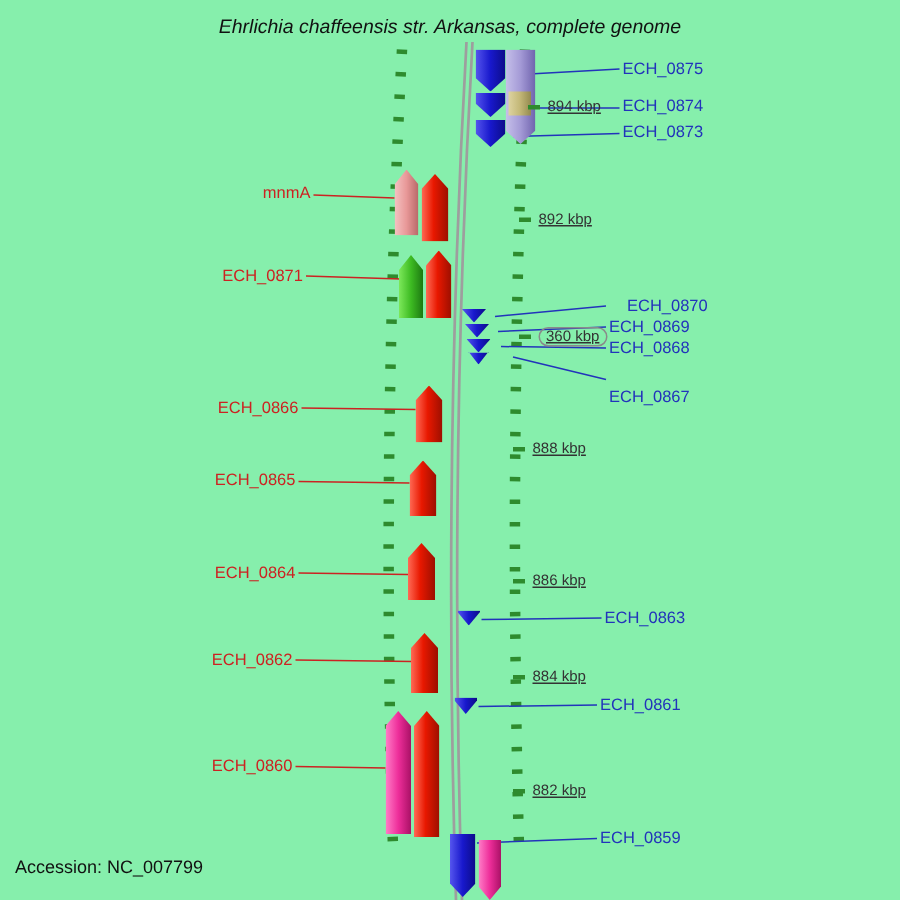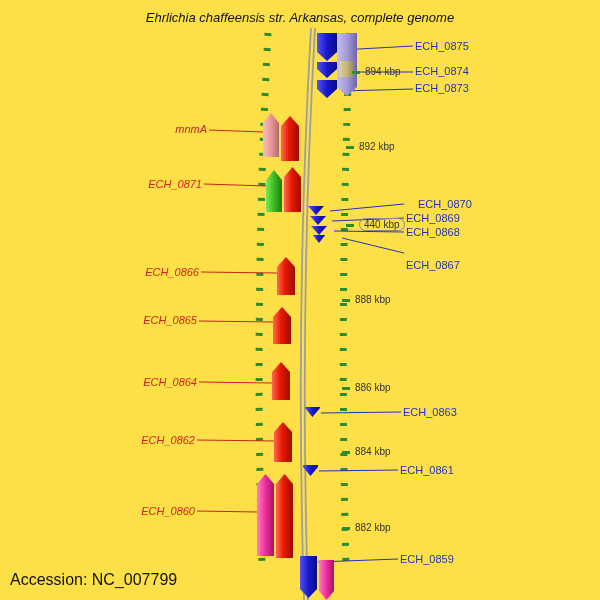--- a/index.html
+++ b/index.html
@@ -1,38 +1,38 @@
 <!DOCTYPE html>
 <html><head>
 <meta charset="utf-8">
 <style>
   html,body{margin:0;padding:0;background:#fff;}
-  .canvas{position:relative;width:600px;height:600px;background:#fde047;overflow:hidden;
+  .canvas{position:relative;width:600px;height:600px;background:#86efac;overflow:hidden;
           font-family:"Liberation Sans",sans-serif;}
   .title{position:absolute;top:10px;left:0;width:100%;text-align:center;
          font-style:italic;font-size:13px;color:#111;z-index:6;}
   .overlay{position:absolute;left:0;top:0;z-index:1;}
   .gene{position:absolute;z-index:2;}
   .up{clip-path:polygon(50% 0,100% 10px,100% 100%,0 100%,0 10px);}
   .down{clip-path:polygon(0 0,100% 0,100% calc(100% - 9px),50% 100%,0 calc(100% - 9px));}
   .red{background:linear-gradient(90deg,#ff6a55,#e81800 45%,#9c0f00);}
   .blue{background:linear-gradient(90deg,#5555ee,#1818cc 50%,#0c0c88);}
   .pink{background:linear-gradient(90deg,#f4c2c2,#e89898 50%,#b86868);}
   .green{background:linear-gradient(90deg,#7ce85a,#3dbb22 50%,#1d7a12);}
   .magenta{background:linear-gradient(90deg,#ff7ec8,#ee2e9a 50%,#aa1166);}
   .lavender{background:linear-gradient(90deg,#c6c0ea,#a49ad6 50%,#6f63ad);}
   .khaki{background:linear-gradient(90deg,#ddd3a0,#c4b878 50%,#948a50);}
   .glabel{position:absolute;font-size:11px;line-height:12px;z-index:4;white-space:nowrap;}
-  .glabel.left{color:#cc2222;text-align:right;font-style:italic;}
+  .glabel.left{color:#cc2222;text-align:right;}
   .glabel.right{color:#2233bb;text-align:right;}
-  .scale{position:absolute;font-size:10px;color:#333;z-index:3;white-space:nowrap;}
+  .scale{position:absolute;font-size:10px;color:#333;z-index:3;white-space:nowrap;text-decoration:underline;}
   .scale .dash{display:inline-block;width:8px;height:3px;background:#2e8b2e;
                margin-right:5px;vertical-align:middle;}
   .scale.hl .scale-text{border:1px solid #8a8a8a;border-radius:9px;padding:0 4px;}
-  .footer{position:absolute;top:571px;font-size:16px;color:#111;z-index:6;white-space:nowrap;}
+  .footer{position:absolute;top:571px;font-size:12px;color:#111;z-index:6;white-space:nowrap;}
   .footer.left{left:10px;}
   .footer.right{right:8px;}
 </style>
 </head>
 <body>
 
 <div class="canvas">
 
   <div class="title">Ehrlichia chaffeensis str. Arkansas, complete genome</div>
 
@@ -103,21 +103,21 @@
   <div class="glabel right" style="left:418px;top:198px">ECH_0870</div>
   <div class="glabel right" style="left:406px;top:212px">ECH_0869</div>
   <div class="glabel right" style="left:406px;top:226px">ECH_0868</div>
   <div class="glabel right" style="left:406px;top:259px">ECH_0867</div>
   <div class="glabel right" style="left:403px;top:406px">ECH_0863</div>
   <div class="glabel right" style="left:400px;top:464px">ECH_0861</div>
   <div class="glabel right" style="left:400px;top:553px">ECH_0859</div>
 
   <div class="scale" style="left:352px;top:66px"><span class="dash"></span><span class="scale-text">894 kbp</span></div>
   <div class="scale" style="left:346px;top:141px"><span class="dash"></span><span class="scale-text">892 kbp</span></div>
-  <div class="scale hl" style="left:346px;top:219px"><span class="dash"></span><span class="scale-text">440 kbp</span></div>
+  <div class="scale hl" style="left:346px;top:219px"><span class="dash"></span><span class="scale-text">360 kbp</span></div>
   <div class="scale" style="left:342px;top:294px"><span class="dash"></span><span class="scale-text">888 kbp</span></div>
   <div class="scale" style="left:342px;top:382px"><span class="dash"></span><span class="scale-text">886 kbp</span></div>
   <div class="scale" style="left:342px;top:446px"><span class="dash"></span><span class="scale-text">884 kbp</span></div>
   <div class="scale" style="left:342px;top:522px"><span class="dash"></span><span class="scale-text">882 kbp</span></div>
 
   <div class="footer left">Accession: NC_007799</div>
 
 </div>
 
 </body></html>

